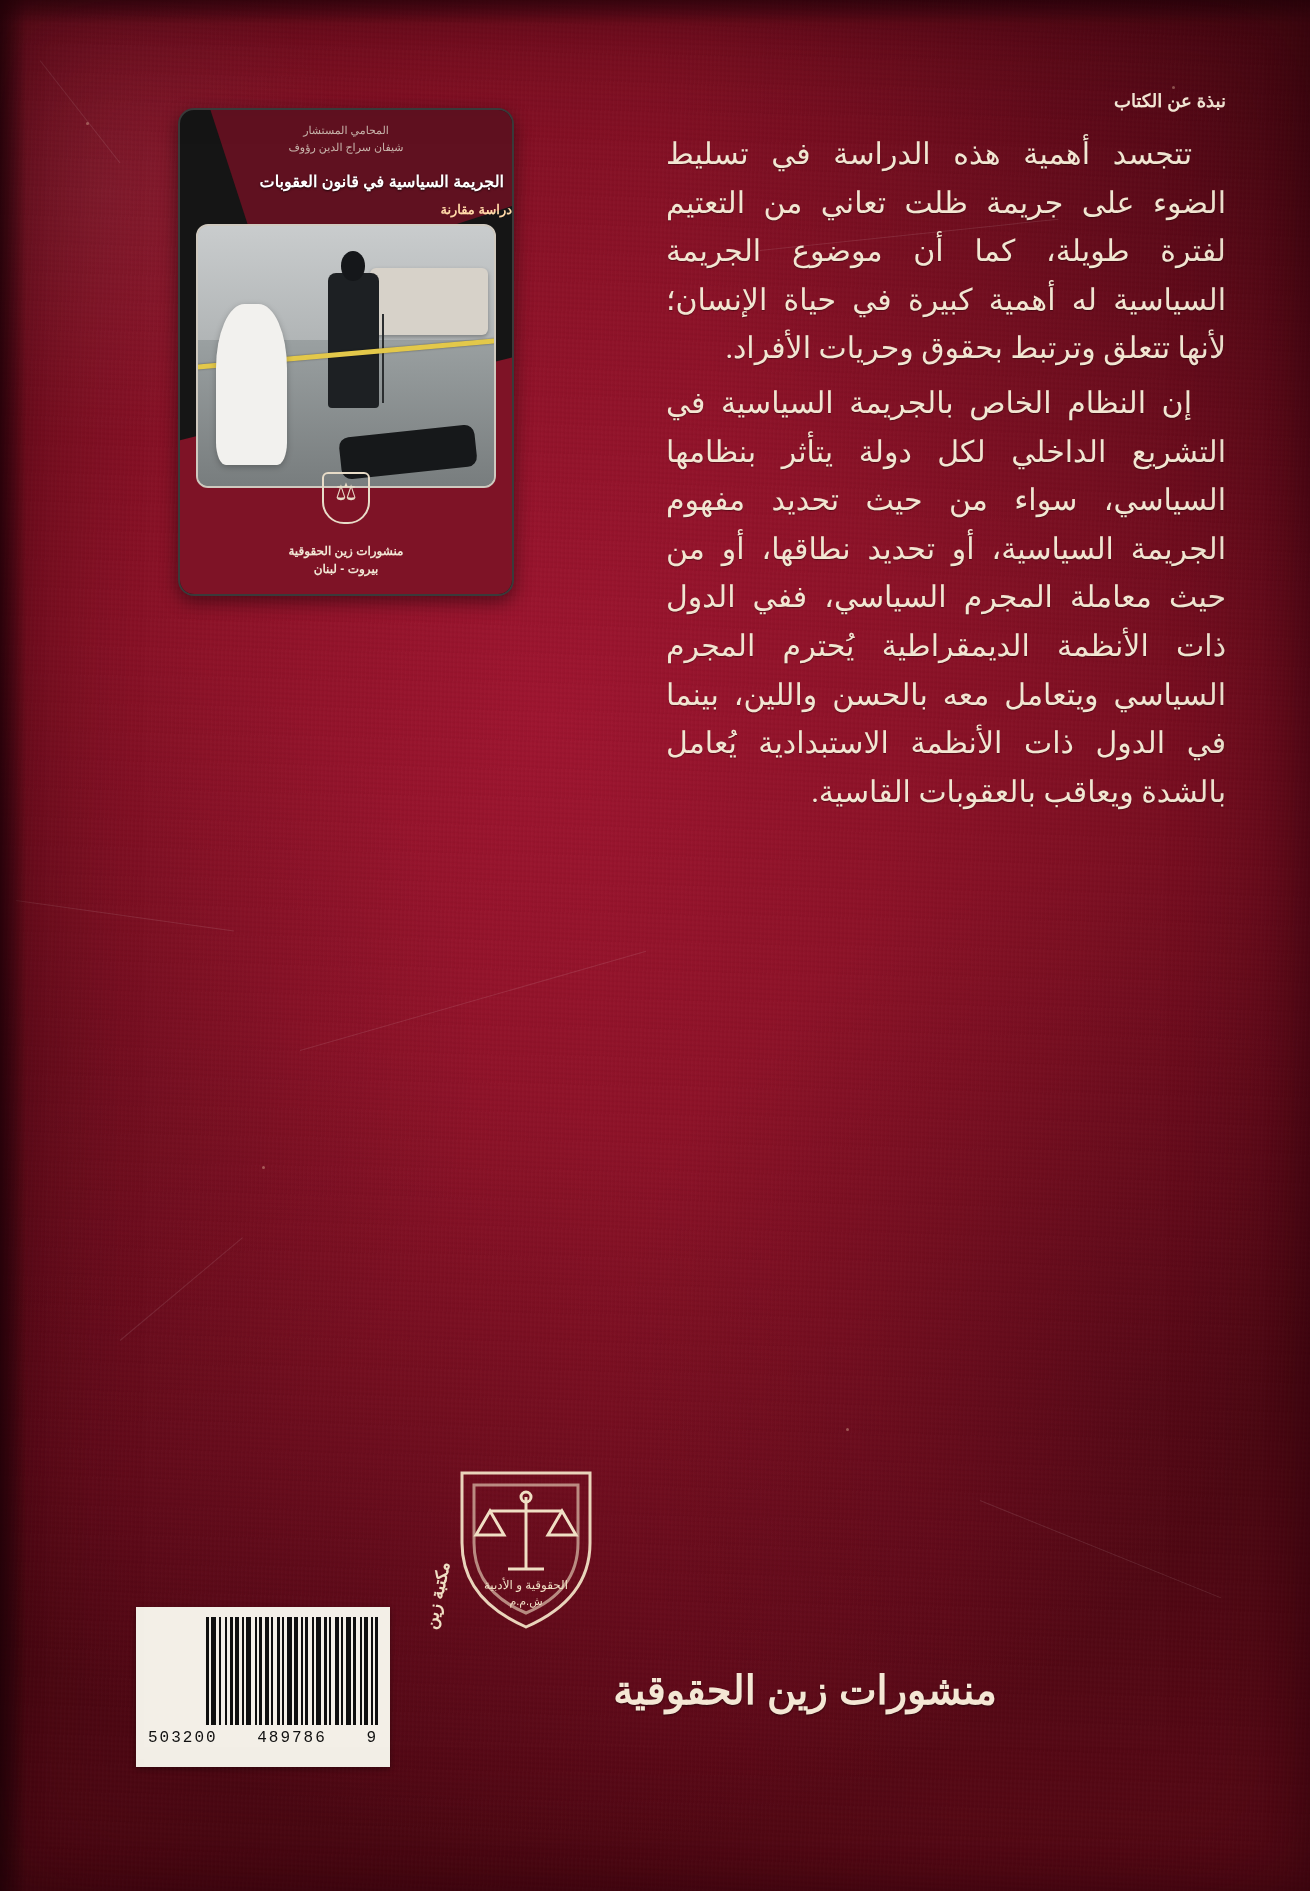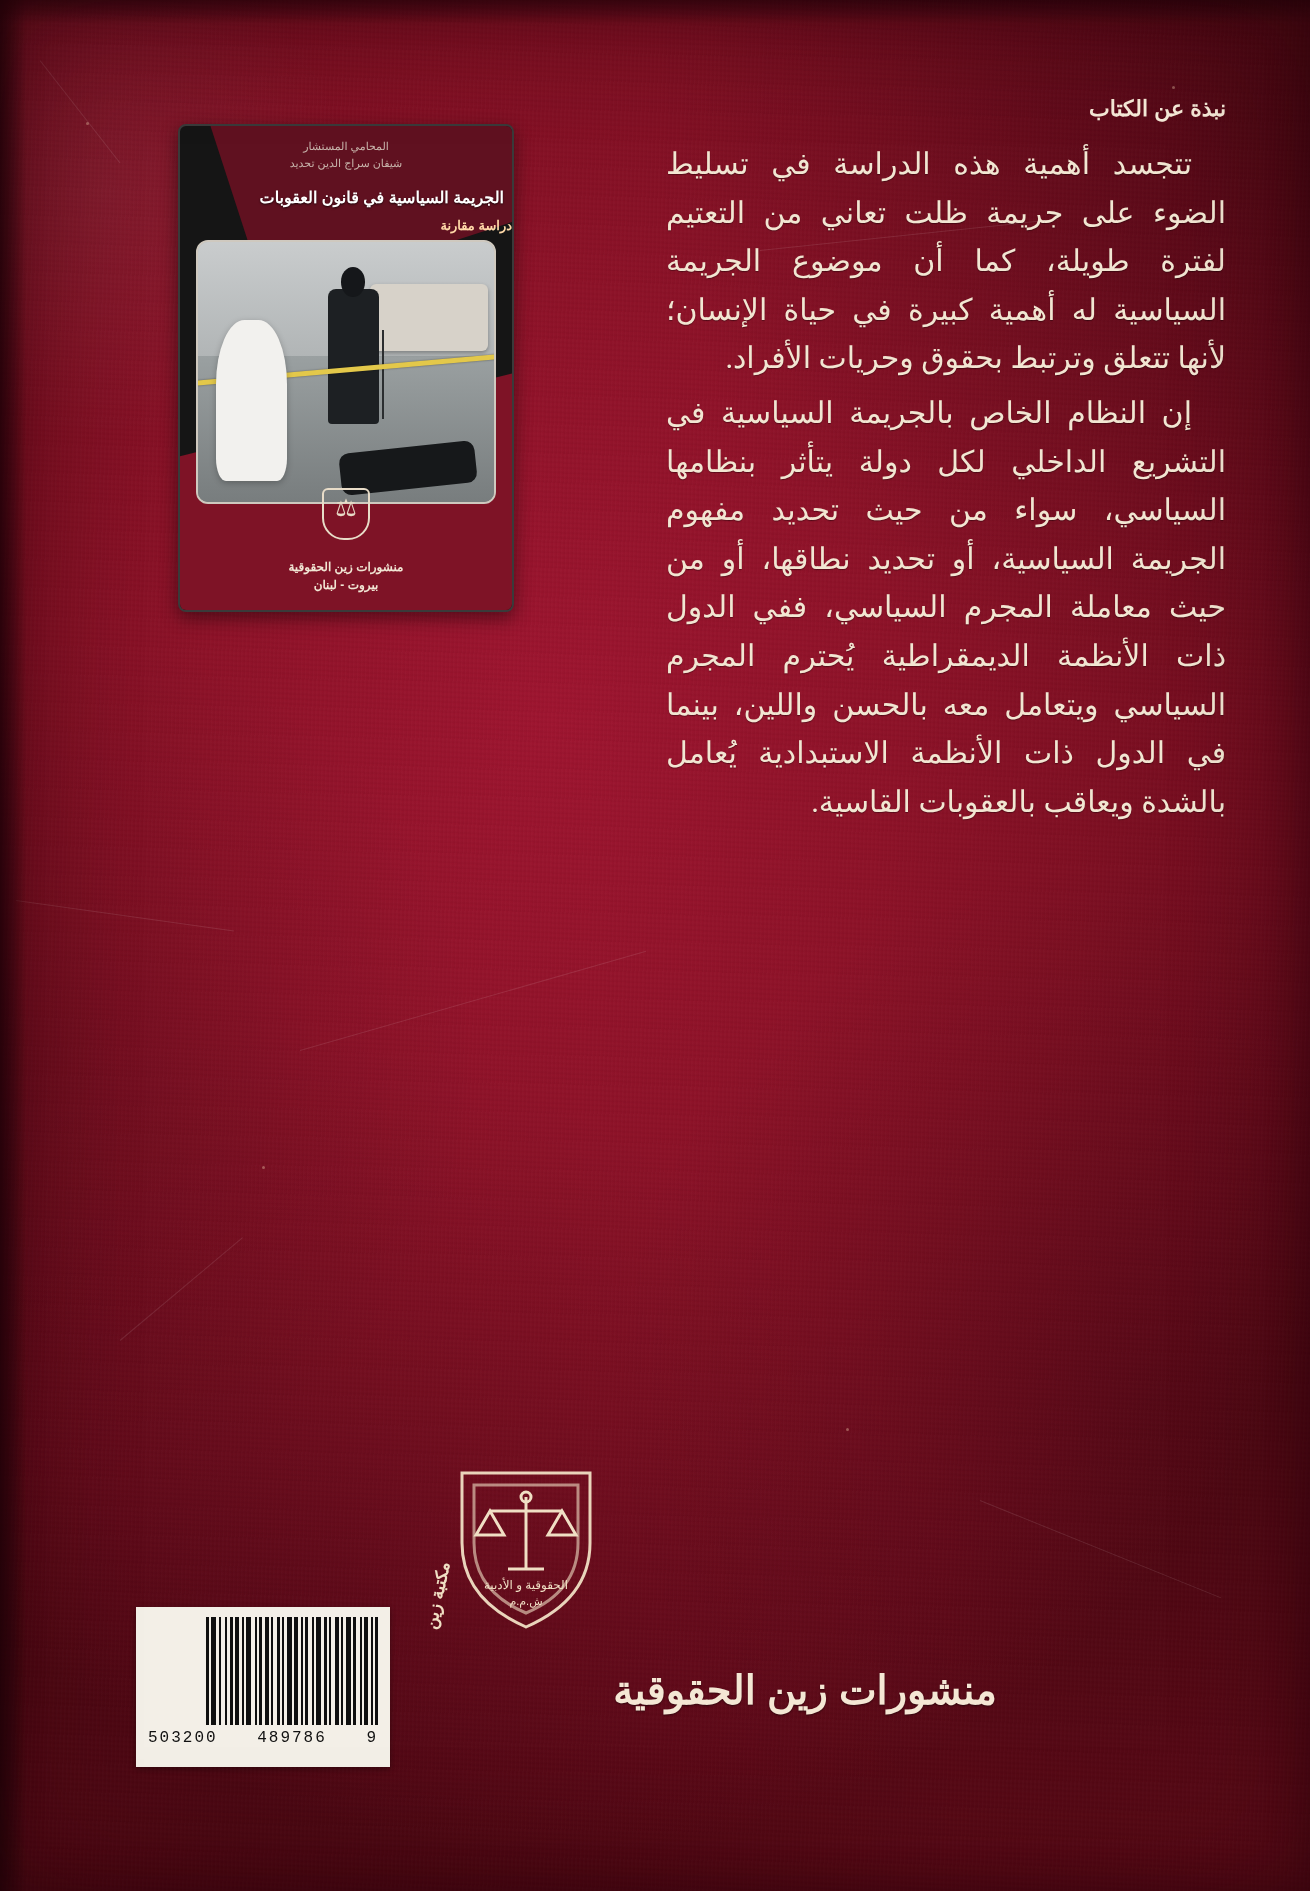--- a/index.html
+++ b/index.html
@@ -86,48 +86,47 @@
     top: 88px;
     right: 84px;
     width: 560px;
     color: #f0e3cf;
     text-align: justify;
     text-align-last: right;
   }
   .blurb-title {
     font-family: "Liberation Sans", sans-serif;
     font-weight: bold;
-    font-size: 22px;
+    font-size: 18px;
     color: #f6ead8;
     text-align: center;
-    margin: 8px 0 18px 0;
+    margin: 2px 0 18px 0;
     letter-spacing: 0px;
   }
   .blurb p {
     margin: 0 0 6px 0;
     font-size: 30px;
     line-height: 1.62;
     text-indent: 34px;
     color: #f2e6d2;
     text-shadow: 0 1px 1px rgba(0,0,0,.35);
   }
 
   
   .thumb {
     position: absolute;
     top: 108px;
     left: 178px;
     width: 332px;
     height: 484px;
     background: #151515;
     border: 2px solid #3a3a3a;
-    border-radius: 8px;
+    border-radius: 16px;
     box-shadow: 0 6px 18px rgba(0,0,0,.45);
     overflow: hidden;
-    margin-top: 16px;
   }
   .thumb .tdiag {
     position: absolute;
     left: -40%; bottom: -30%;
     width: 190%; height: 70%;
     background: #7e1326;
     transform: rotate(-14deg);
   }
   .thumb .tdiag2 {
     position: absolute;
@@ -334,21 +333,21 @@
     <p>تتجسد أهمية هذه الدراسة في تسليط الضوء على جريمة ظلت تعاني من التعتيم لفترة طويلة، كما أن موضوع الجريمة السياسية له أهمية كبيرة في حياة الإنسان؛ لأنها تتعلق وترتبط بحقوق وحريات الأفراد.</p>
     <p>إن النظام الخاص بالجريمة السياسية في التشريع الداخلي لكل دولة يتأثر بنظامها السياسي، سواء من حيث تحديد مفهوم الجريمة السياسية، أو تحديد نطاقها، أو من حيث معاملة المجرم السياسي، ففي الدول ذات الأنظمة الديمقراطية يُحترم المجرم السياسي ويتعامل معه بالحسن واللين، بينما في الدول ذات الأنظمة الاستبدادية يُعامل بالشدة ويعاقب بالعقوبات القاسية.</p>
   </div>
 
   <div class="thumb">
     <div class="tdiag"></div>
     <div class="tdiag2"></div>
 
     <div class="t-author">
       <div>المحامي المستشار</div>
-      <div>شيفان سراج الدين تحديد</div>
+      <div>شيفان سراج الدين رؤوف</div>
     </div>
 
     <div class="t-title">الجريمة السياسية في قانون العقوبات</div>
     <div class="t-sub">دراسة مقارنة</div>
 
     <div class="t-photo">
       <div class="p-wall"></div>
       <div class="p-floor"></div>
       <div class="p-sofa"></div>
       <div class="p-officer"></div>

